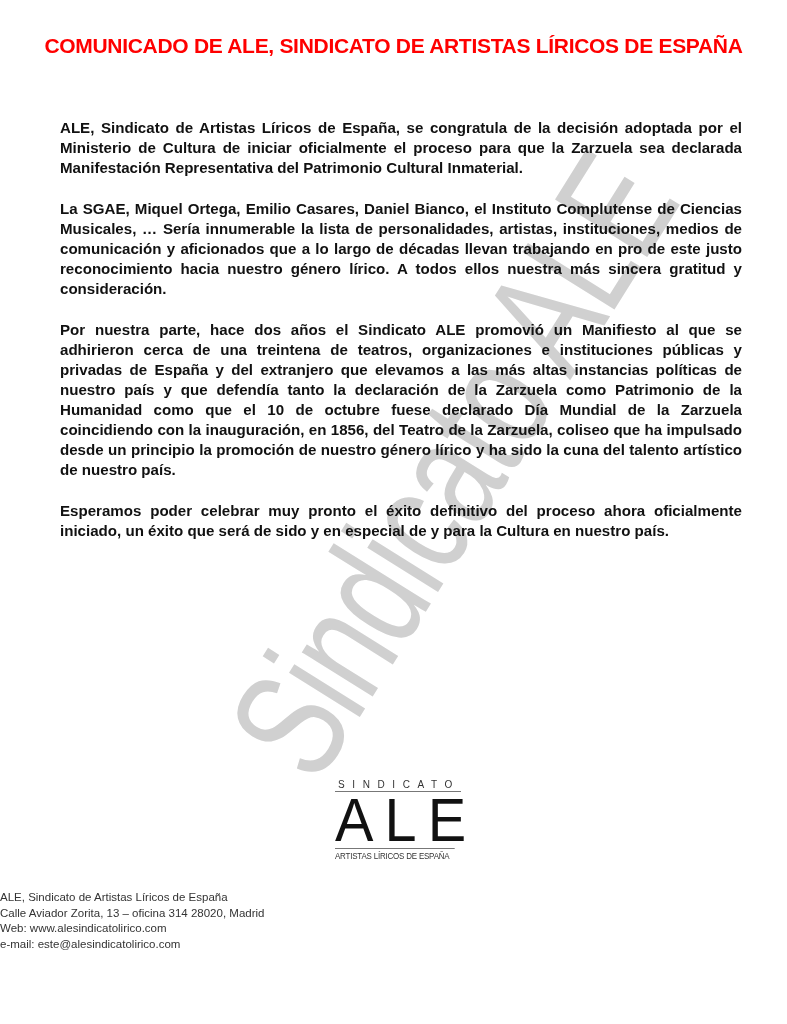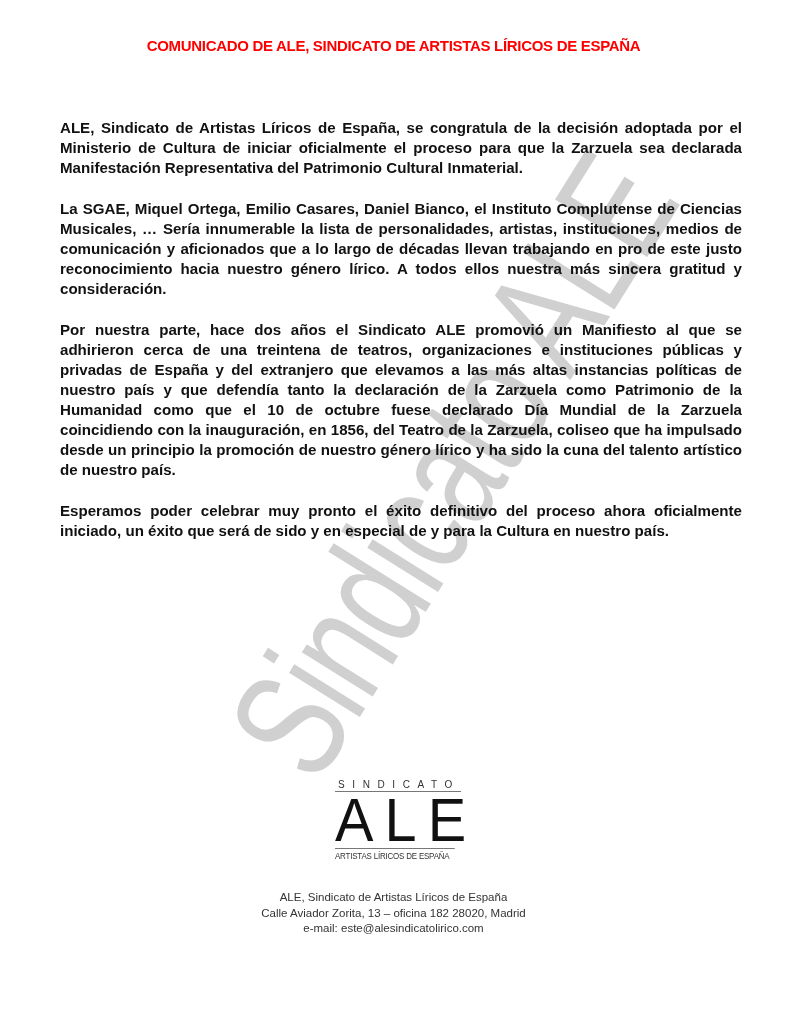--- a/index.html
+++ b/index.html
@@ -20,21 +20,21 @@
       letter-spacing: -2px;
       font-weight: normal;
       transform-box: border-box;
       z-index: 0;
       font-stretch: condensed;
     }
     .watermark span { display: inline-block; transform: scaleX(0.72); }
     .title {
       position: absolute; left: 40px; top: 32px; width: 707px;
       text-align: center; color: #ff0000; font-weight: bold;
-      font-size: 15px; line-height: 27px; letter-spacing: -0.3px;
+      font-size: 21px; line-height: 27px; letter-spacing: -0.3px;
       z-index: 1;
     }
     .title div { white-space: nowrap; }
     .body {
       position: absolute; left: 52px; top: 118px; width: 690px;
       font-size: 15.1px; line-height: 20px; font-weight: bold; color: #111;
       z-index: 1;
     }
     .body p { margin: 0 0 21px 8px; text-align: justify; }
     .logo {
@@ -46,21 +46,21 @@
     }
     .logo .big {
       font-size: 62px; line-height: 56px; letter-spacing: 12px; color: #111; font-weight: normal;
       text-align: left; white-space: nowrap; height: 56px; transform: scaleX(0.93); transform-origin: left;
     }
     .logo .bottom {
       border-top: 1px solid #777; font-size: 8.4px; color: #333; white-space: nowrap;
       letter-spacing: -0.2px; padding-top: 2px; line-height: 10px; transform: scaleX(0.95); transform-origin: left;
     }
     .footer {
-      position: absolute; left: 0; top: 890px; width: 787px; text-align: center;
+      position: absolute; left: 0; top: 890px; width: 787px; text-align: left;
       font-size: 11.5px; line-height: 15.6px; color: #333; z-index: 1;
     }
   </style>
 </head>
 <body>
 
 <div class="page">
 
   <div class="watermark"><span>Sindicato ALE</span></div>
 
@@ -76,17 +76,18 @@
   </div>
 
   <div class="logo">
     <div class="top">SINDICATO</div>
     <div class="big">ALE</div>
     <div class="bottom">ARTISTAS LÍRICOS DE ESPAÑA</div>
   </div>
 
   <div class="footer">
     <div>ALE, Sindicato de Artistas Líricos de España</div>
-    <div>Calle Aviador Zorita, 13 – oficina 182 28020, Madrid</div>
+    <div>Calle Aviador Zorita, 13 – oficina 314 28020, Madrid</div>
+    <div>Web: www.alesindicatolirico.com</div>
     <div>e-mail: este@alesindicatolirico.com</div>
   </div>
 
 </div>
 
 </body></html>

